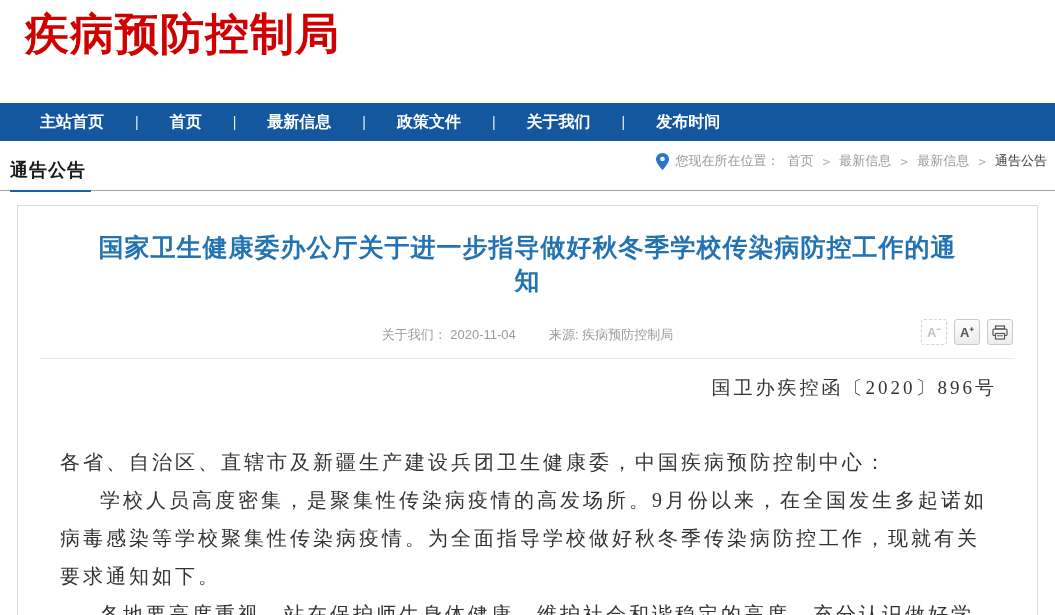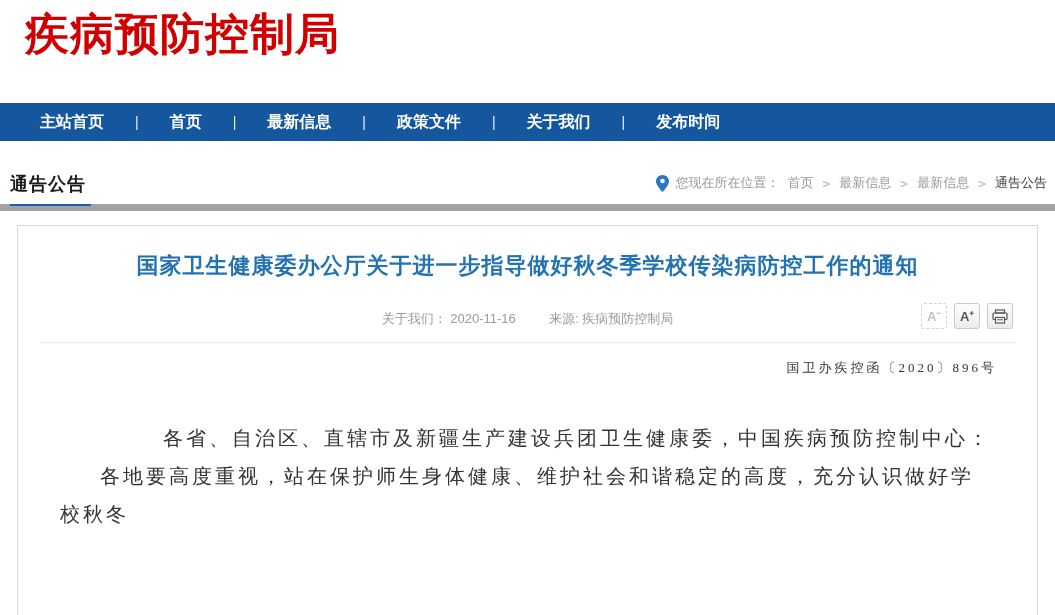--- a/index.html
+++ b/index.html
@@ -12,57 +12,57 @@
     font-weight: bold; color: #d10000; letter-spacing: 1px; text-decoration: none; cursor: pointer; }
 
   
   .nav { height: 38px; background: #14579e; display: flex; align-items: center;
     padding-left: 40px; color: #fff; }
   .nav-item { font-size: 16px; font-weight: bold; color: #fff; text-decoration: none;
     cursor: pointer; margin-right: 31px; white-space: nowrap; }
   .nav-sep { color: #eaeff5; font-size: 14px; margin-right: 31px; font-weight: normal; }
 
   
-  .subheader { height: 70px; position: relative; border-bottom: 7px solid #a3a3a3; }
+  .subheader { height: 50px; position: relative; border-bottom: 1px solid #a3a3a3; }
   .section-title { position: absolute; left: 10px; bottom: -2px; font-size: 18px;
     font-weight: bold; color: #1a1a1a; padding: 0 5px 8px 0;
     border-bottom: 2px solid #1b5fa9; letter-spacing: 1px; }
-  .breadcrumb { position: absolute; right: 8px; bottom: 12px; display: flex;
+  .breadcrumb { position: absolute; right: 8px; bottom: 20px; display: flex;
     align-items: center; font-size: 13px; color: #999; }
   .breadcrumb .pin { width: 13px; height: 17px; margin-right: 7px; flex: 0 0 auto; }
   .crumb-prefix { margin-right: 8px; }
   .crumb { display: inline-flex; align-items: center; }
   .crumb-label { color: #999; text-decoration: none; cursor: pointer; }
   .crumb-sep { margin: 0 9px; color: #b5b5b5; font-family: "DejaVu Sans Mono", monospace; }
   .crumb.current .crumb-label { color: #404040; cursor: default; }
 
   
   .card { margin: 14px 17px 0 17px; border: 1px solid #dadada; height: 600px;
     padding-top: 25px; background: #fff; }
-  .article-title { text-align: center; color: #2373b2; font-size: 22px; font-weight: bold;
+  .article-title { text-align: center; color: #2373b2; font-size: 25px; font-weight: bold;
     letter-spacing: 1px; padding: 0 70px; }
   .meta-row { position: relative; margin-top: 24px; height: 28px; line-height: 28px;
     text-align: center; font-size: 13px; color: #9a9a9a; }
   .meta-row .gap { display: inline-block; width: 26px; }
   .tools { position: absolute; right: 24px; top: -2px; display: flex; }
   .tool-btn { width: 26px; height: 26px; margin-left: 7px; border: 1px solid #c9c9c9;
     border-radius: 3px; background: linear-gradient(#fdfdfd, #ececec); color: #555;
     font-size: 13px; font-weight: bold; display: inline-flex; align-items: center;
     justify-content: center; cursor: pointer; padding: 0; font-family: "Liberation Sans", sans-serif; }
   .tool-btn.disabled { border-style: dashed; border-color: #d4d4d4; background: #fff;
     color: #c2c2c2; cursor: default; }
   .meta-divider { border: none; border-top: 1px solid #e8e8e8; margin: 9px 22px 0 22px; }
 
   .doc-number { margin-top: 16px; text-align: right; padding-right: 40px;
-    font-family: "Liberation Serif", serif; font-size: 13px; letter-spacing: 3px; color: #333; }
+    font-family: "Liberation Serif", serif; font-size: 19px; letter-spacing: 3px; color: #333; }
 
   .article-body { margin: 42px 46px 0 42px; font-family: "Liberation Serif", serif;
     font-size: 20px; line-height: 38px; letter-spacing: 3px; color: #333; }
   .article-body p { text-indent: 2em; }
-  .article-body p.salutation { text-indent: 0; text-align: right; }
+  .article-body p.salutation { text-indent: 0; }
   .article-body p.heading { font-family: "Liberation Sans", sans-serif; font-weight: bold;
     color: #1a1a1a; letter-spacing: 2px; margin-top: 9px; }
 </style>
 </head>
 <body>
 
 <header class="masthead">
   <a class="site-title">疾病预防控制局</a>
 </header>
 
@@ -128,21 +128,21 @@
   </span>
 </span>
   </div>
 </div>
 
 <main class="card">
   <h1 class="article-title">国家卫生健康委办公厅关于进一步指导做好秋冬季学校传染病防控工作的通知</h1>
 
   <div class="meta-row">
     <span>关于我们：</span>
-    <span>2020-11-16</span>
+    <span>2020-11-04</span>
     <span class="gap"></span>
     <span>来源:</span>
     <span>疾病预防控制局</span>
 
     <span class="tools">
       <button class="tool-btn disabled">A⁻</button>
       <button class="tool-btn">A⁺</button>
       <button class="tool-btn">
         <svg width="16" height="15" viewBox="0 0 16 15">
           <rect x="3.5" y="1" width="9" height="3" fill="none" stroke="#555" stroke-width="1.2"></rect>
@@ -154,17 +154,18 @@
     </span>
   </div>
 
   <hr class="meta-divider">
 
   <div class="doc-number">国卫办疾控函〔2020〕896号</div>
 
   <div class="article-body">
   <p class="salutation">各省、自治区、直辖市及新疆生产建设兵团卫生健康委，中国疾病预防控制中心：</p>
 
+  <p class="para">学校人员高度密集，是聚集性传染病疫情的高发场所。9月份以来，在全国发生多起诺如病毒感染等学校聚集性传染病疫情。为全面指导学校做好秋冬季传染病防控工作，现就有关要求通知如下。</p>
 
 
   <p class="para">各地要高度重视，站在保护师生身体健康、维护社会和谐稳定的高度，充分认识做好学校秋冬</p>
 </div>
 </main>
 
 </body></html>

